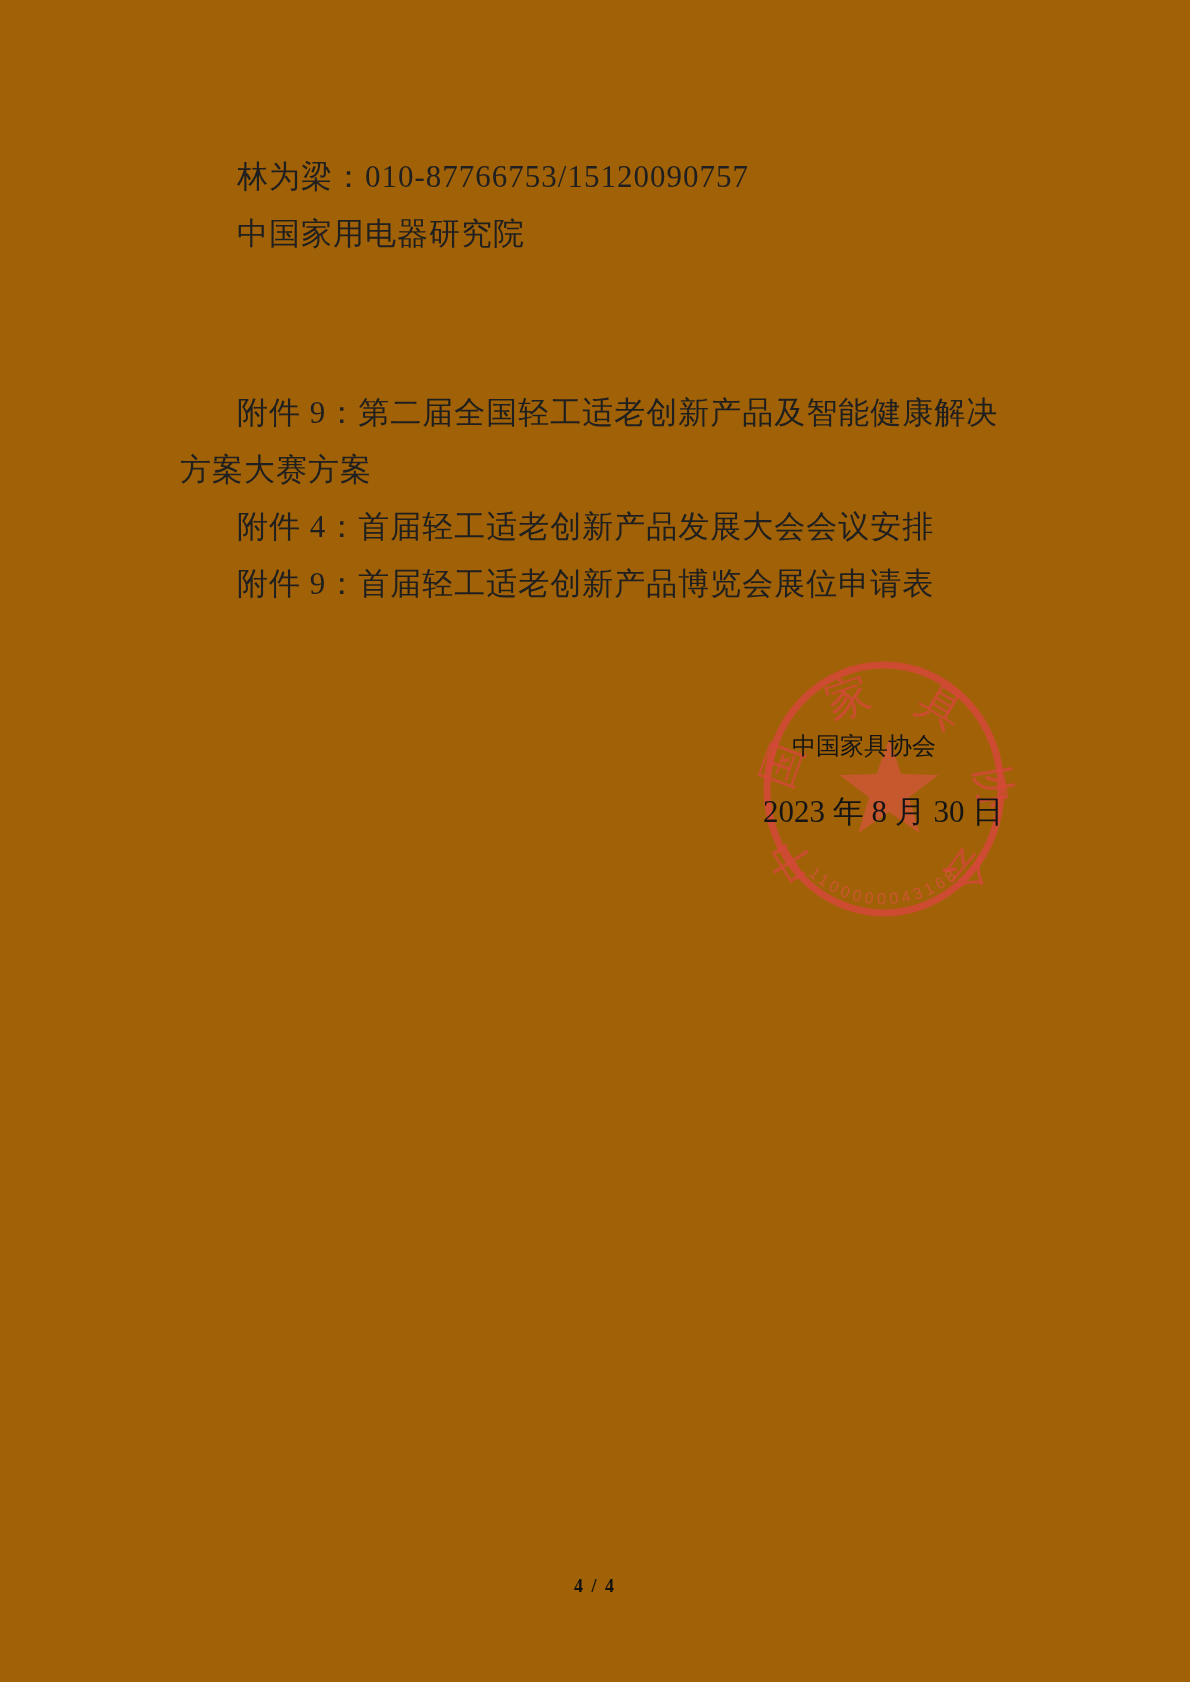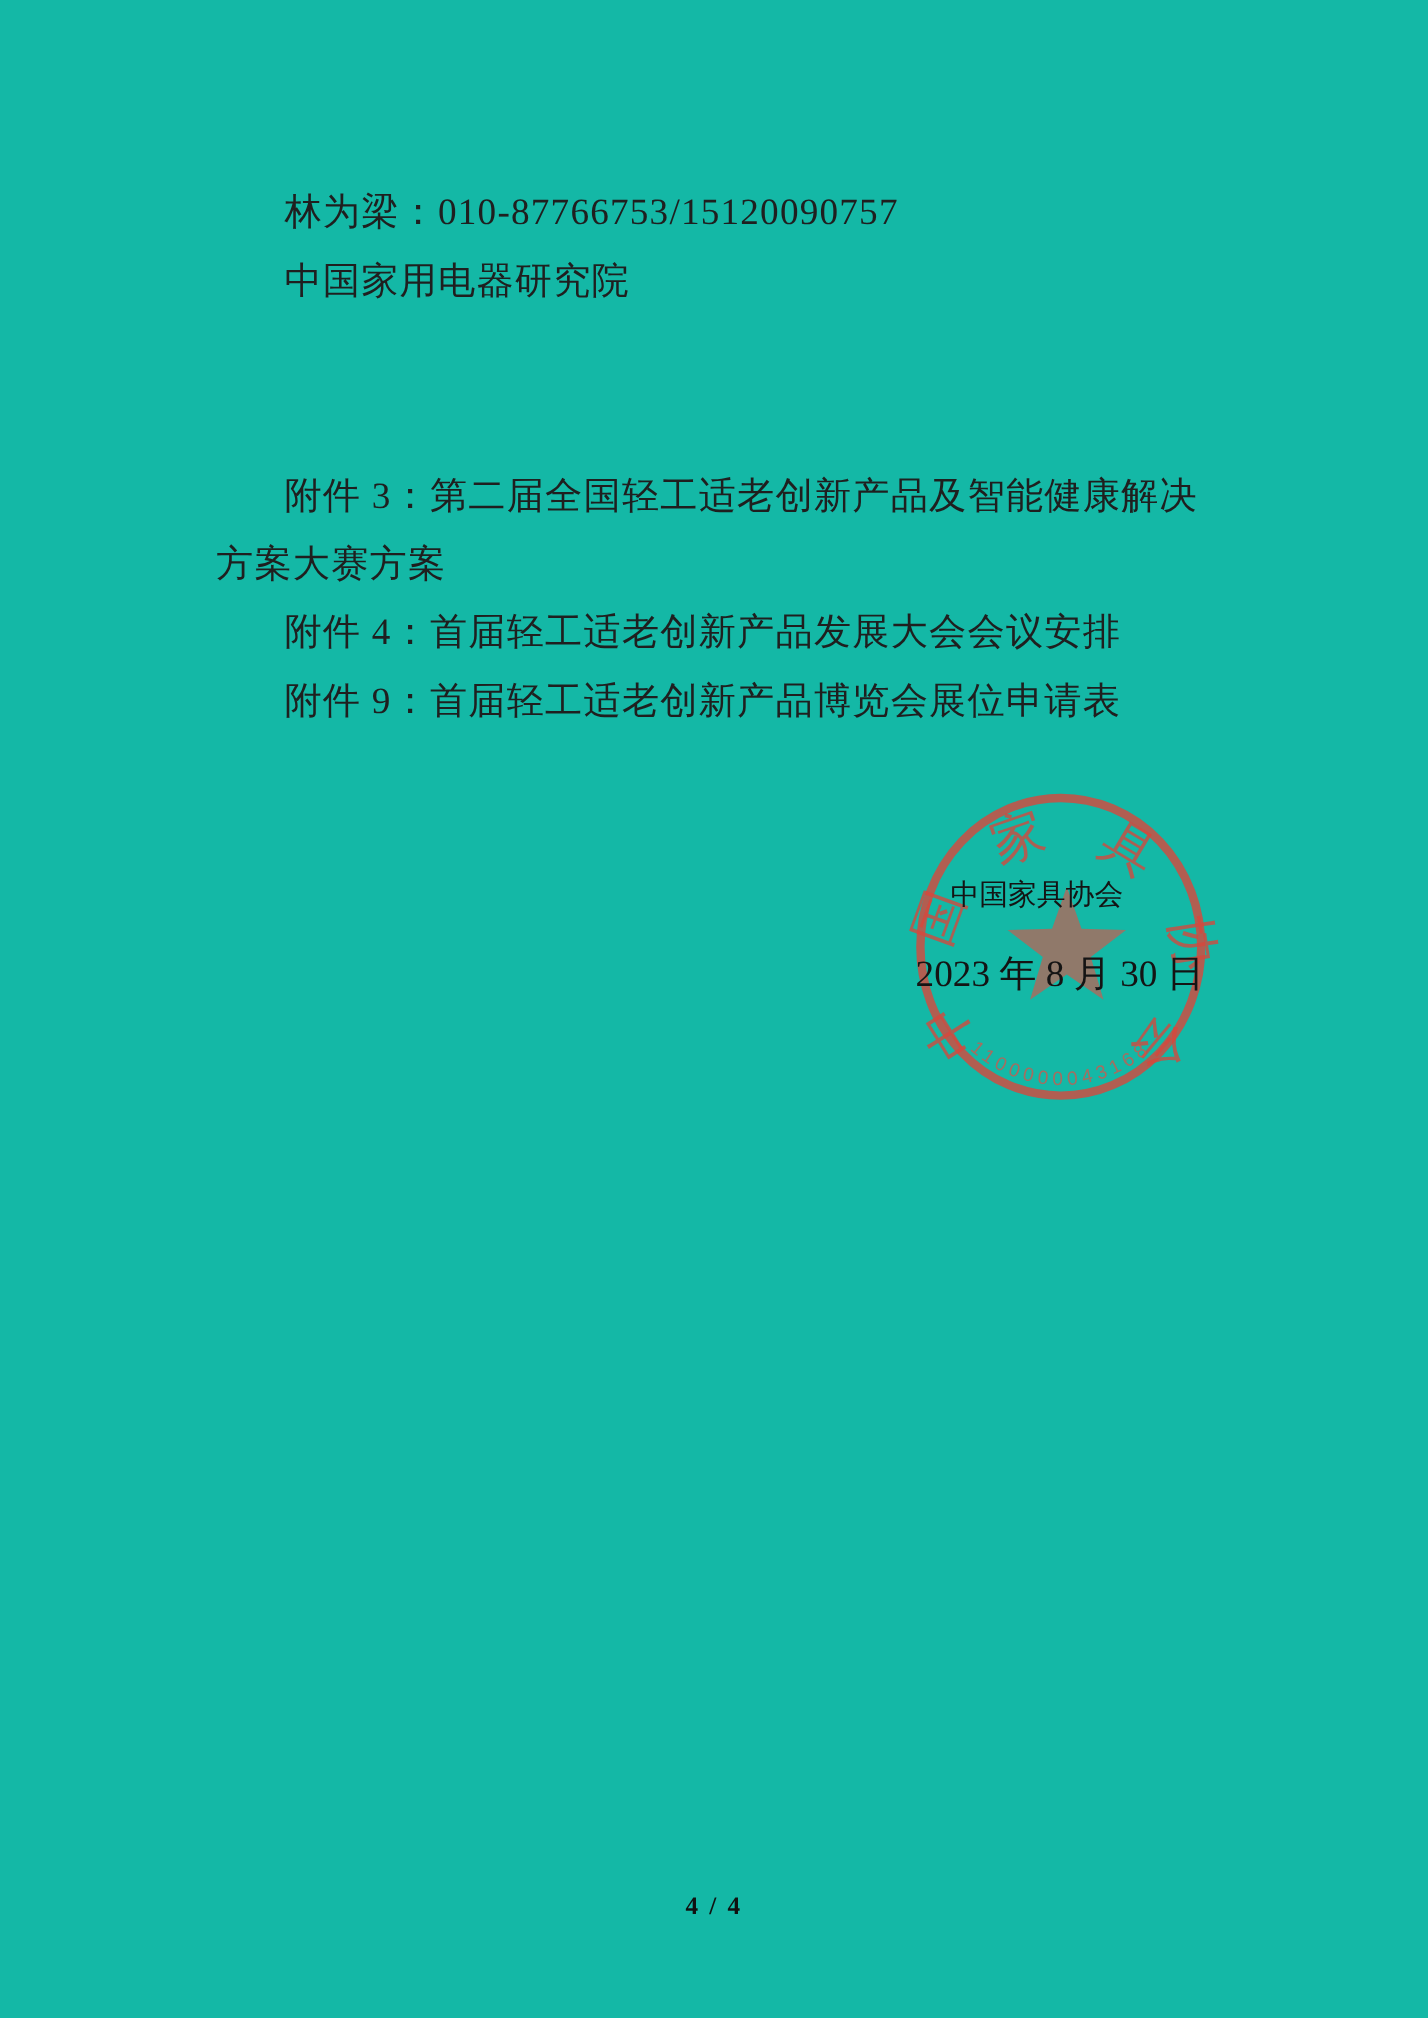--- a/index.html
+++ b/index.html
@@ -4,21 +4,21 @@
 <style>
   html, body {
     margin: 0;
     padding: 0;
     background: #e8e8e8;
   }
   .page {
     position: relative;
     width: 1190px;
     height: 1682px;
-    background: #14b8a6;
+    background: #a16207;
     overflow: hidden;
     font-family: "Liberation Serif", "DejaVu Serif", serif;
     color: #1f1f1f;
   }
   .contact-block {
     position: absolute;
     left: 237px;
     top: 148px;
   }
   .contact-block .cline {
@@ -72,38 +72,38 @@
     width: 290px;
     height: 295px;
     z-index: 2;
   }
   .footer {
     position: absolute;
     left: 0;
     top: 1576px;
     width: 100%;
     text-align: center;
-    font-size: 21px;
+    font-size: 18px;
     font-weight: bold;
     letter-spacing: 2px;
     color: #111;
   }
 </style>
 </head>
 <body>
 
 <div class="page">
 
   <div class="contact-block">
     <div class="cline">林为梁：010-87766753/15120090757</div>
     <div class="cline">中国家用电器研究院</div>
   </div>
 
   <div class="attachment-block">
-    <div class="aline indent">附件 3：第二届全国轻工适老创新产品及智能健康解决</div>
+    <div class="aline indent">附件 9：第二届全国轻工适老创新产品及智能健康解决</div>
     <div class="aline">方案大赛方案</div>
     <div class="aline indent">附件 4：首届轻工适老创新产品发展大会会议安排</div>
     <div class="aline indent">附件 9：首届轻工适老创新产品博览会展位申请表</div>
   </div>
 
   <svg class="stamp-svg" viewBox="740 635 290 295" xmlns="http://www.w3.org/2000/svg">
 
     <ellipse cx="884" cy="789" rx="117" ry="124" fill="none" stroke="#d8473c" stroke-width="7" opacity="0.8"></ellipse>
 
     <polygon points="889,739 901.3,774 938.4,774.9 909,797.5 919.6,833.1 889,812 858.4,833.1 869,797.5 839.6,774.9 876.7,774" fill="#dd5246" opacity="0.62"></polygon>

